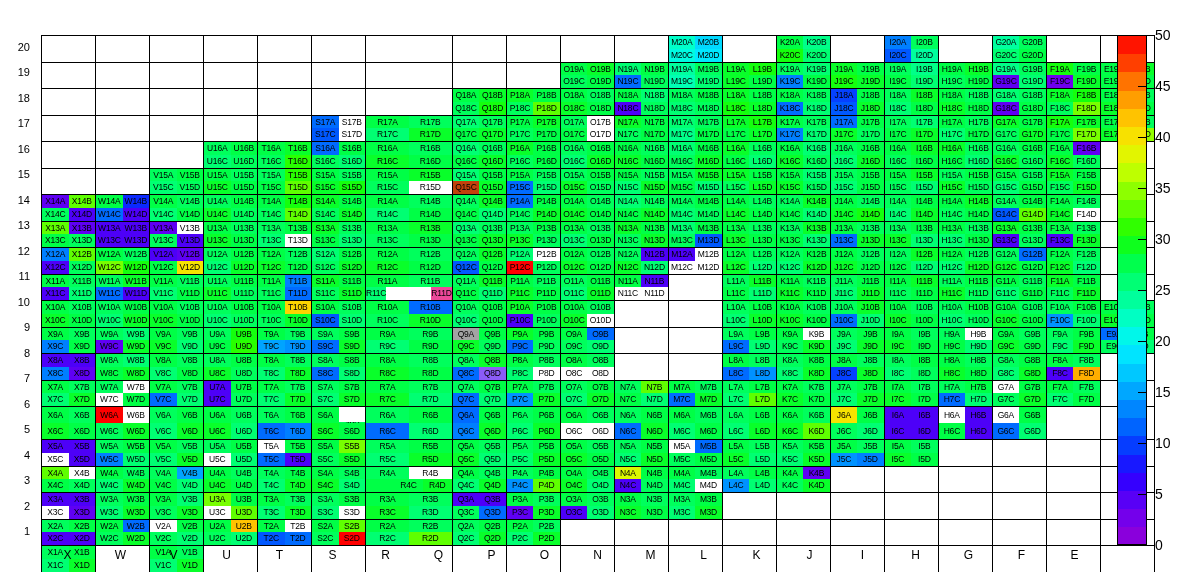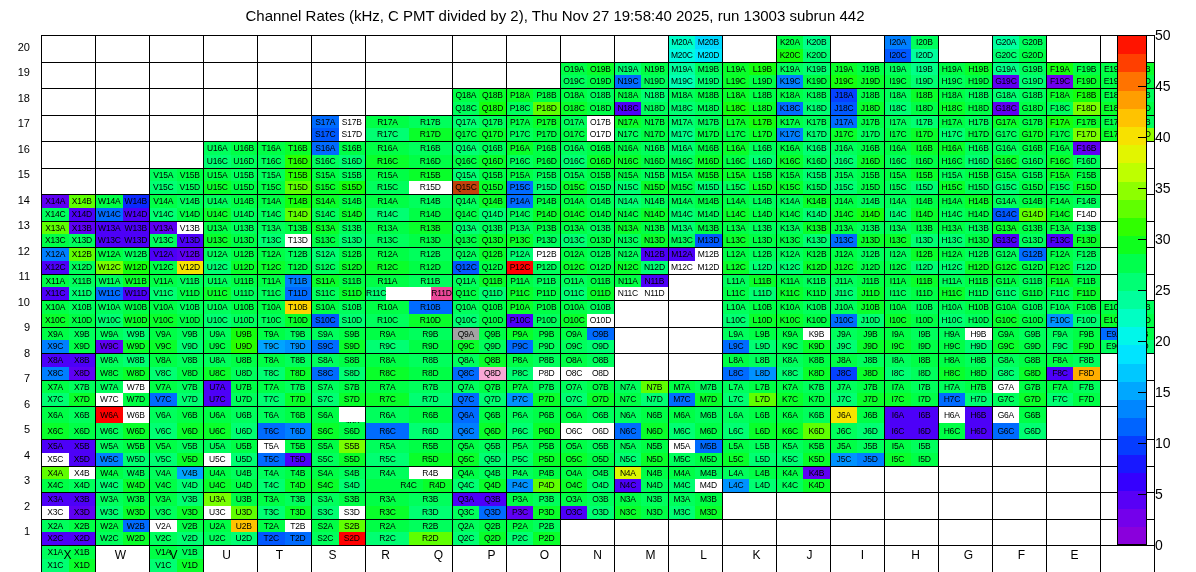--- a/index.html
+++ b/index.html
@@ -22,21 +22,20 @@
   #cbar .seg{width:100%;}
   #cbarticks{position:absolute;left:1147px;top:35px;width:46px;height:510px;}
   #cbarticks .tk{position:absolute;left:8px;font-size:14px;color:#000;transform:translateY(-50%);}
   #cbarticks .tkline{position:absolute;left:-9px;width:9px;height:1px;background:#000;}
 </style>
 </head>
 <body>
 
 <div id="root">
 
-  <div id="title">Channel Rates (kHz, C PMT divided by 2), Thu Nov 27 19:58:40 2025, run 13003 subrun 442</div>
 
   <div id="yaxis">
       <div style="top: 5.75px;">20</div>
       <div style="top: 31.25px;">19</div>
       <div style="top: 56.75px;">18</div>
       <div style="top: 82.25px;">17</div>
       <div style="top: 107.75px;">16</div>
       <div style="top: 133.25px;">15</div>
       <div style="top: 158.75px;">14</div>
       <div style="top: 184.25px;">13</div>
@@ -2464,21 +2463,21 @@
               </span>
             </td>
             <td class="cell">
               <span class="quad">
                 <span class="qrow">
                   <span class="q" title="Q8A: 27 kHz" style="background: rgb(0, 255, 92);">Q8A</span>
                   <span class="q" title="Q8B: 29 kHz" style="background: rgb(9, 255, 42);">Q8B</span>
                 </span>
                 <span class="qrow">
                   <span class="q" title="Q8C: 12 kHz" style="background: rgb(0, 107, 255);">Q8C</span>
-                  <span class="q" title="Q8D: 26 kHz" style="background: #f9a8d4; text-align: right;">Q8D</span>
+                  <span class="q" title="Q8D: 26 kHz" style="background: #8b5cf6; text-align: right;">Q8D</span>
                 </span>
               </span>
             </td>
             <td class="cell">
               <span class="quad">
                 <span class="qrow">
                   <span class="q" title="P8A: 28 kHz" style="background: rgb(0, 255, 70);">P8A</span>
                   <span class="q" title="P8B: 27 kHz" style="background: rgb(0, 255, 92);">P8B</span>
                 </span>
                 <span class="qrow">

